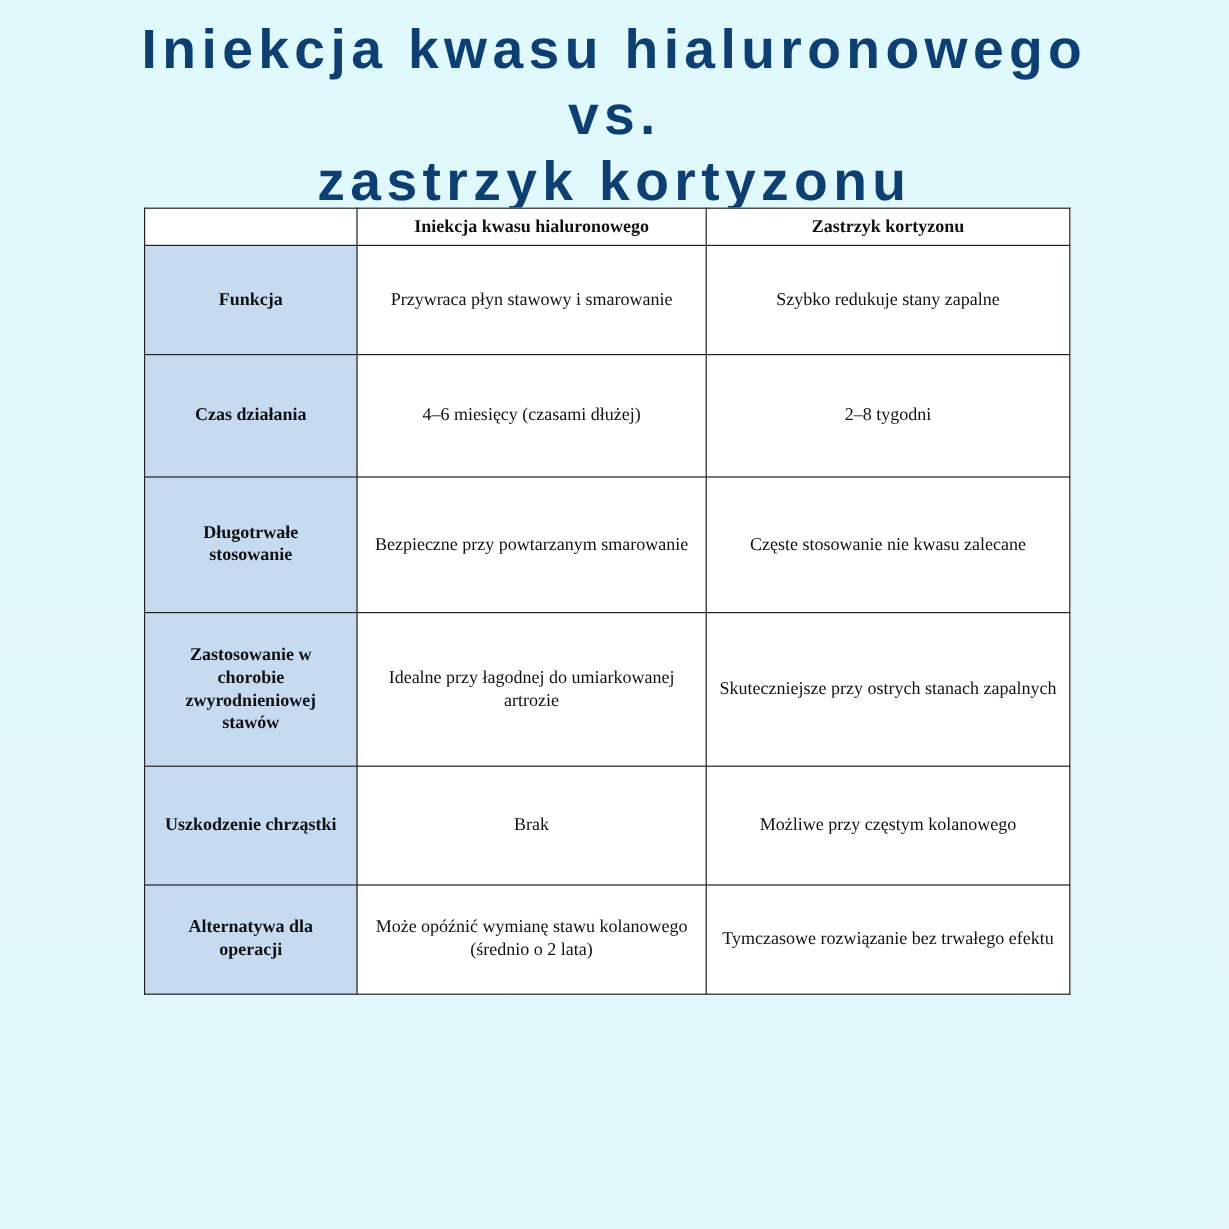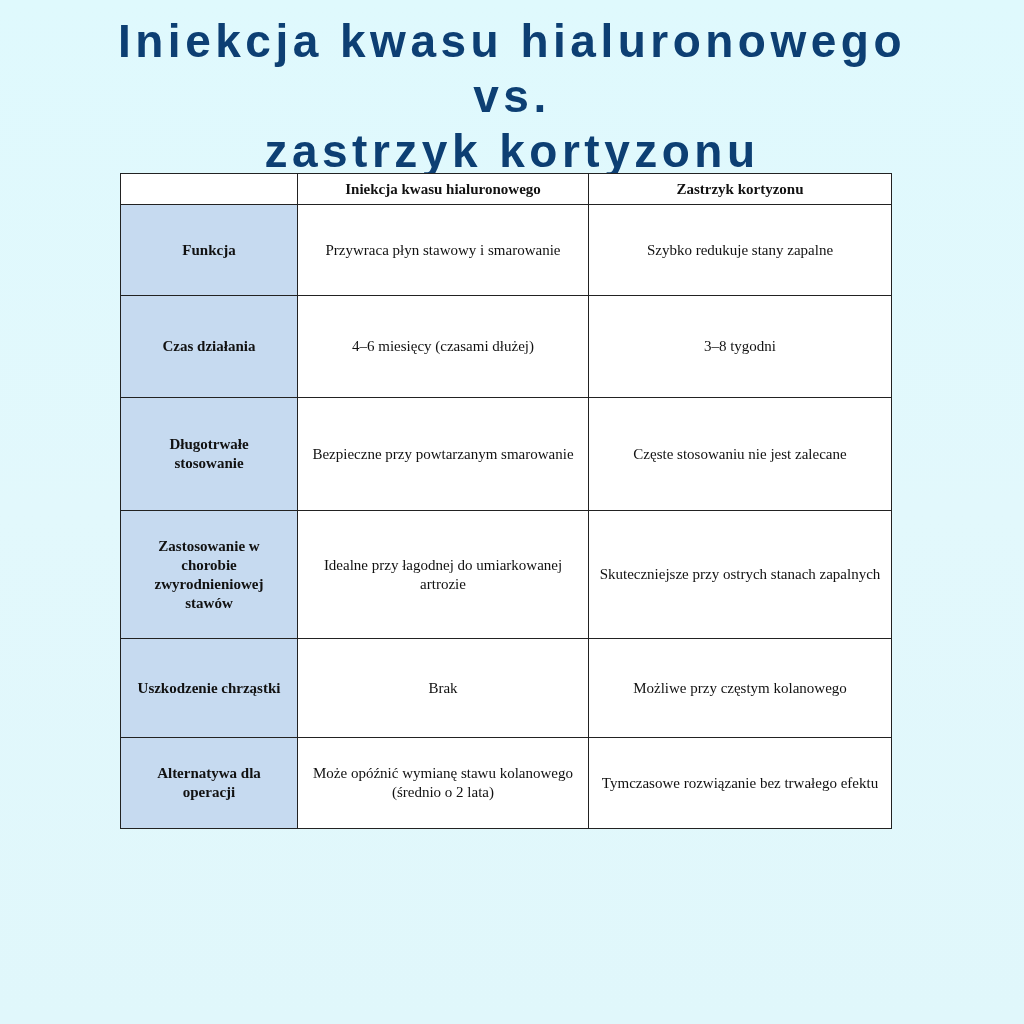--- a/index.html
+++ b/index.html
@@ -85,26 +85,26 @@
   </thead>
   <tbody>
     <tr style="height:91px">
       <td class="rowhead">Funkcja</td>
       <td>Przywraca płyn stawowy i smarowanie</td>
       <td>Szybko redukuje stany zapalne</td>
     </tr>
     <tr style="height:102px">
       <td class="rowhead">Czas działania</td>
       <td>4–6 miesięcy (czasami dłużej)</td>
-      <td>3–8 tygodni</td>
+      <td>2–8 tygodni</td>
     </tr>
     <tr style="height:113px">
       <td class="rowhead">Długotrwałe stosowanie</td>
       <td>Bezpieczne przy powtarzanym smarowanie</td>
-      <td>Częste stosowaniu nie jest zalecane</td>
+      <td>Częste stosowanie nie kwasu zalecane</td>
     </tr>
     <tr style="height:128px">
       <td class="rowhead">Zastosowanie w chorobie zwyrodnieniowej stawów</td>
       <td>Idealne przy łagodnej do umiarkowanej artrozie</td>
       <td>Skuteczniejsze przy ostrych stanach zapalnych</td>
     </tr>
     <tr style="height:99px">
       <td class="rowhead">Uszkodzenie chrząstki</td>
       <td>Brak</td>
       <td>Możliwe przy częstym kolanowego</td>

